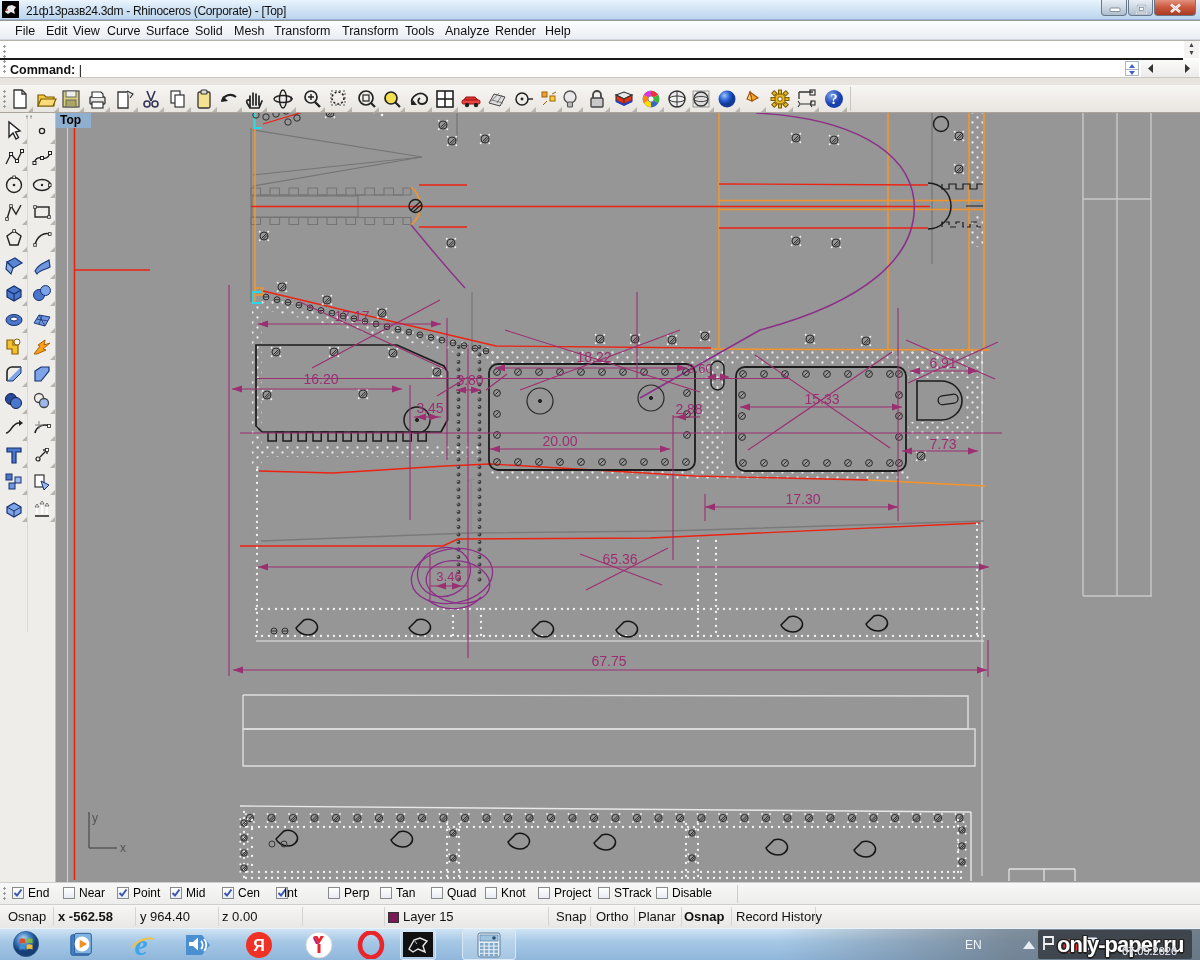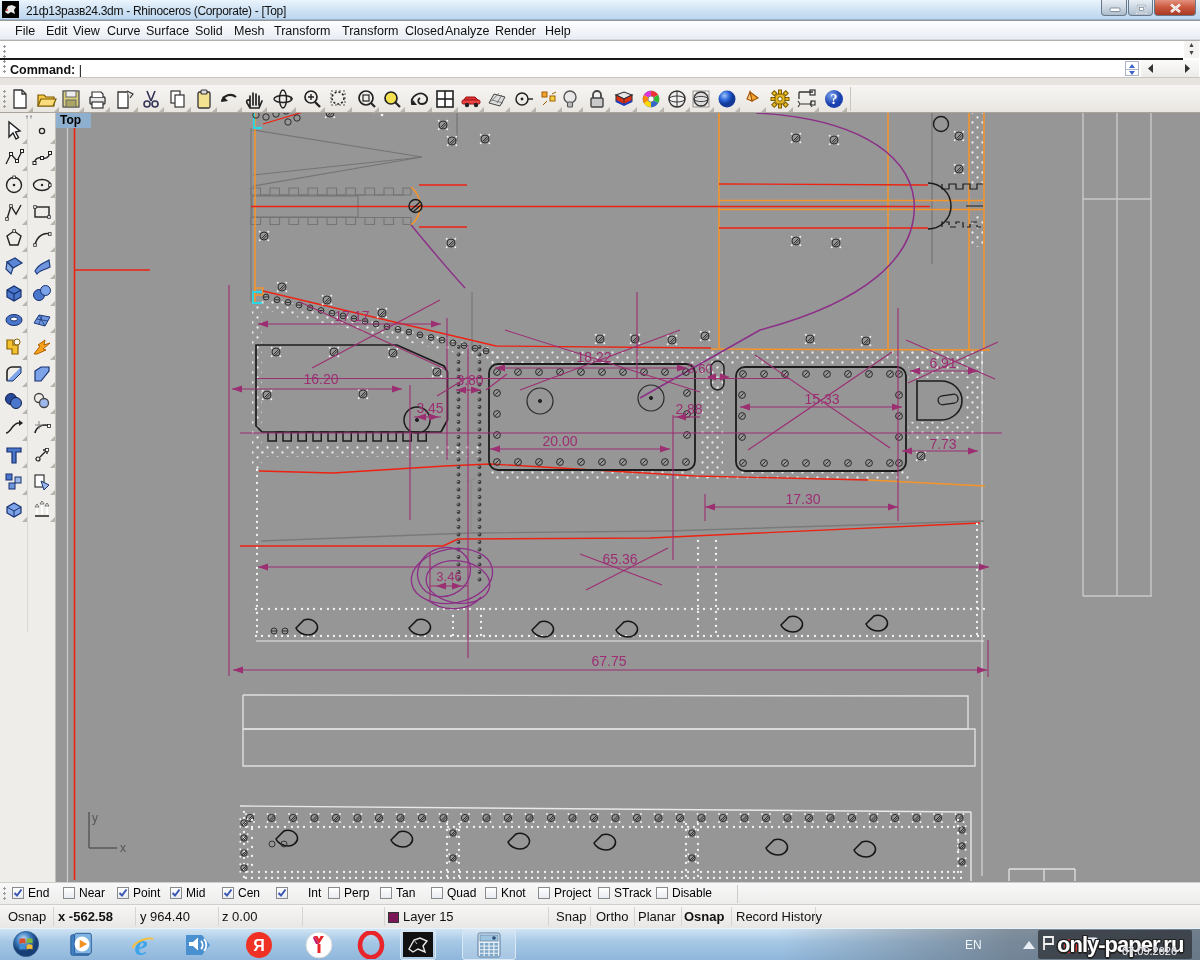--- a/index.html
+++ b/index.html
@@ -66,21 +66,21 @@
 <div class="menubar">
     <span style="position:absolute;left:15px;top:3px">File</span>
     <span style="position:absolute;left:46px;top:3px">Edit</span>
     <span style="position:absolute;left:73px;top:3px">View</span>
     <span style="position:absolute;left:107px;top:3px">Curve</span>
     <span style="position:absolute;left:146px;top:3px">Surface</span>
     <span style="position:absolute;left:195px;top:3px">Solid</span>
     <span style="position:absolute;left:234px;top:3px">Mesh</span>
     <span style="position:absolute;left:274px;top:3px">Transform</span>
     <span style="position:absolute;left:342px;top:3px">Transform</span>
-    <span style="position:absolute;left:405px;top:3px">Closed</span>
+    <span style="position:absolute;left:405px;top:3px">Tools</span>
     <span style="position:absolute;left:445px;top:3px">Analyze</span>
     <span style="position:absolute;left:495px;top:3px">Render</span>
     <span style="position:absolute;left:545px;top:3px">Help</span>
   </div>
 <div class="cmdwrap">
  <div class="grip" style="left:3px;top:3px;height:31px"></div>
  <div class="blackline"></div>
  <div class="cmdline2">Command: <span style="font-weight:normal">|</span></div>
  <div style="position:absolute;left:1184px;top:0px;width:15px;height:17px;background:#f4f3f2;font-size:7px;color:#444;text-align:center;line-height:8px">▲<br>▼</div>
  <div style="position:absolute;left:1125px;top:20px;width:14px;height:15px;border:1px solid #aab4c4">
@@ -2426,21 +2426,21 @@
       <svg width="10" height="10" viewBox="0 0 10 10" style="position:absolute;left:0px;top:0px">
         <path d="M1.5,5 L4,7.5 L8.5,1.5" fill="none" stroke="#3a56b4" stroke-width="2"></path>
       </svg>
     </div>
     <div class="cbl" style="left:238px">Cen</div>
     <div class="cb" style="left:276px">
       <svg width="10" height="10" viewBox="0 0 10 10" style="position:absolute;left:0px;top:0px">
         <path d="M1.5,5 L4,7.5 L8.5,1.5" fill="none" stroke="#3a56b4" stroke-width="2"></path>
       </svg>
     </div>
-    <div class="cbl" style="left:308px">Int</div>
+    <div class="cbl" style="left:284px">Int</div>
     <div class="cb" style="left:328px"></div>
     <div class="cbl" style="left:344px">Perp</div>
     <div class="cb" style="left:380px"></div>
     <div class="cbl" style="left:396px">Tan</div>
     <div class="cb" style="left:431px"></div>
     <div class="cbl" style="left:447px">Quad</div>
     <div class="cb" style="left:485px"></div>
     <div class="cbl" style="left:501px">Knot</div>
     <div class="cb" style="left:538px"></div>
     <div class="cbl" style="left:554px">Project</div>

